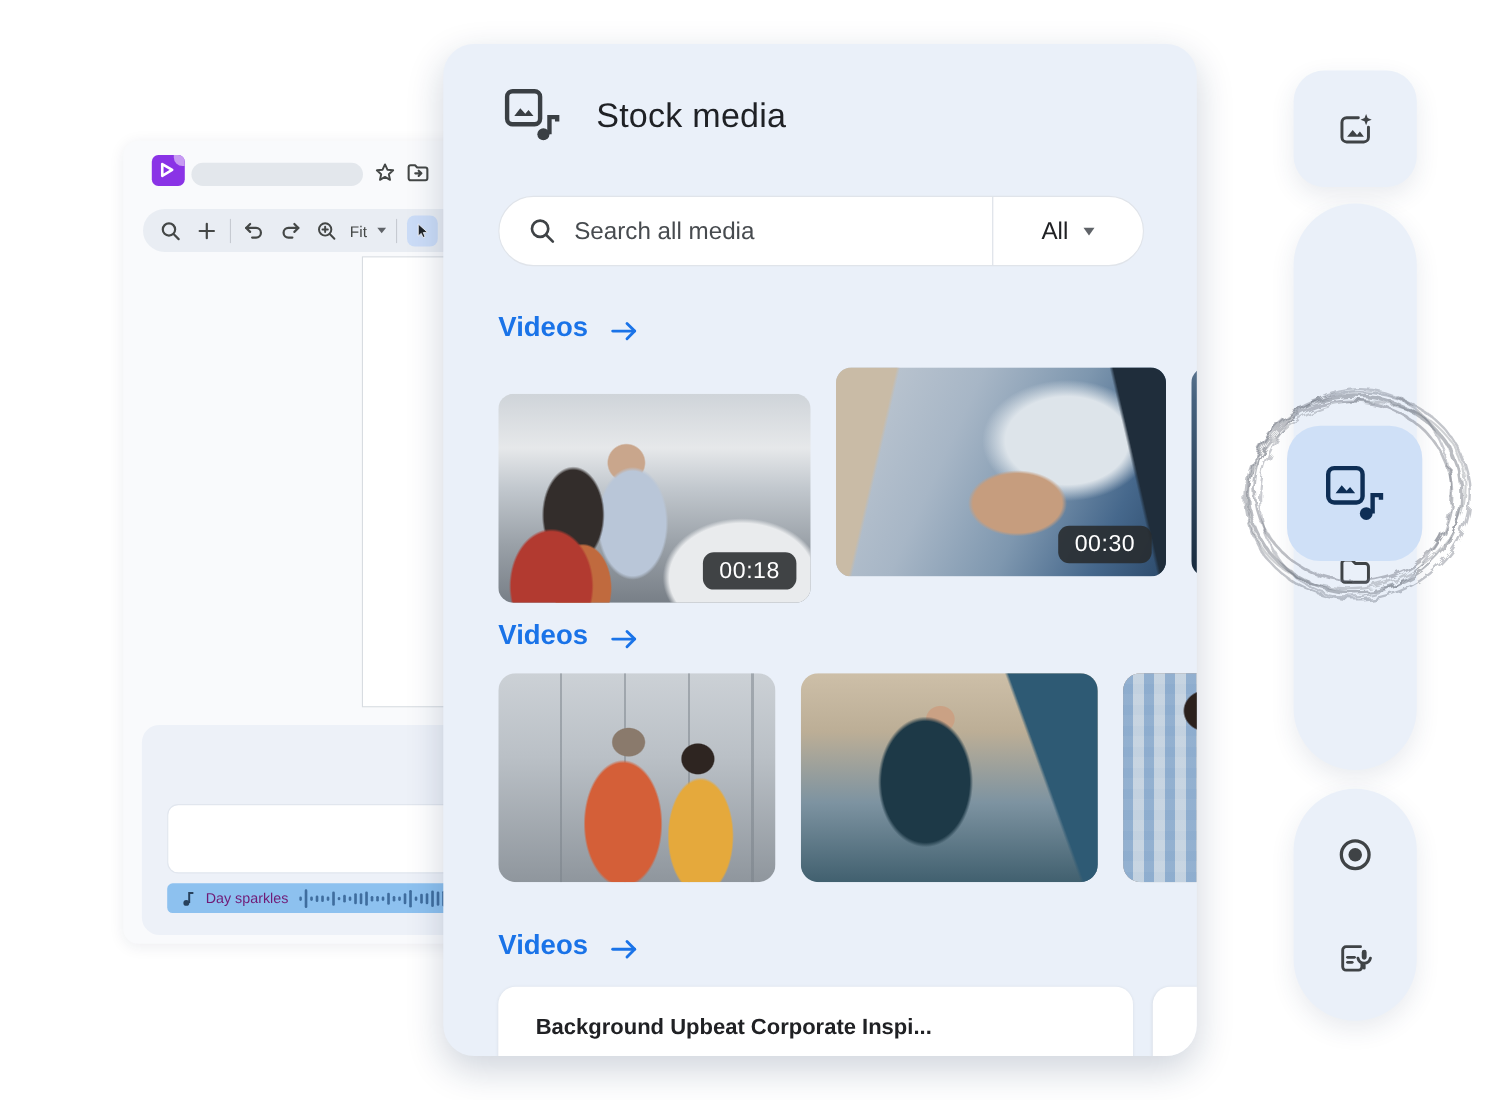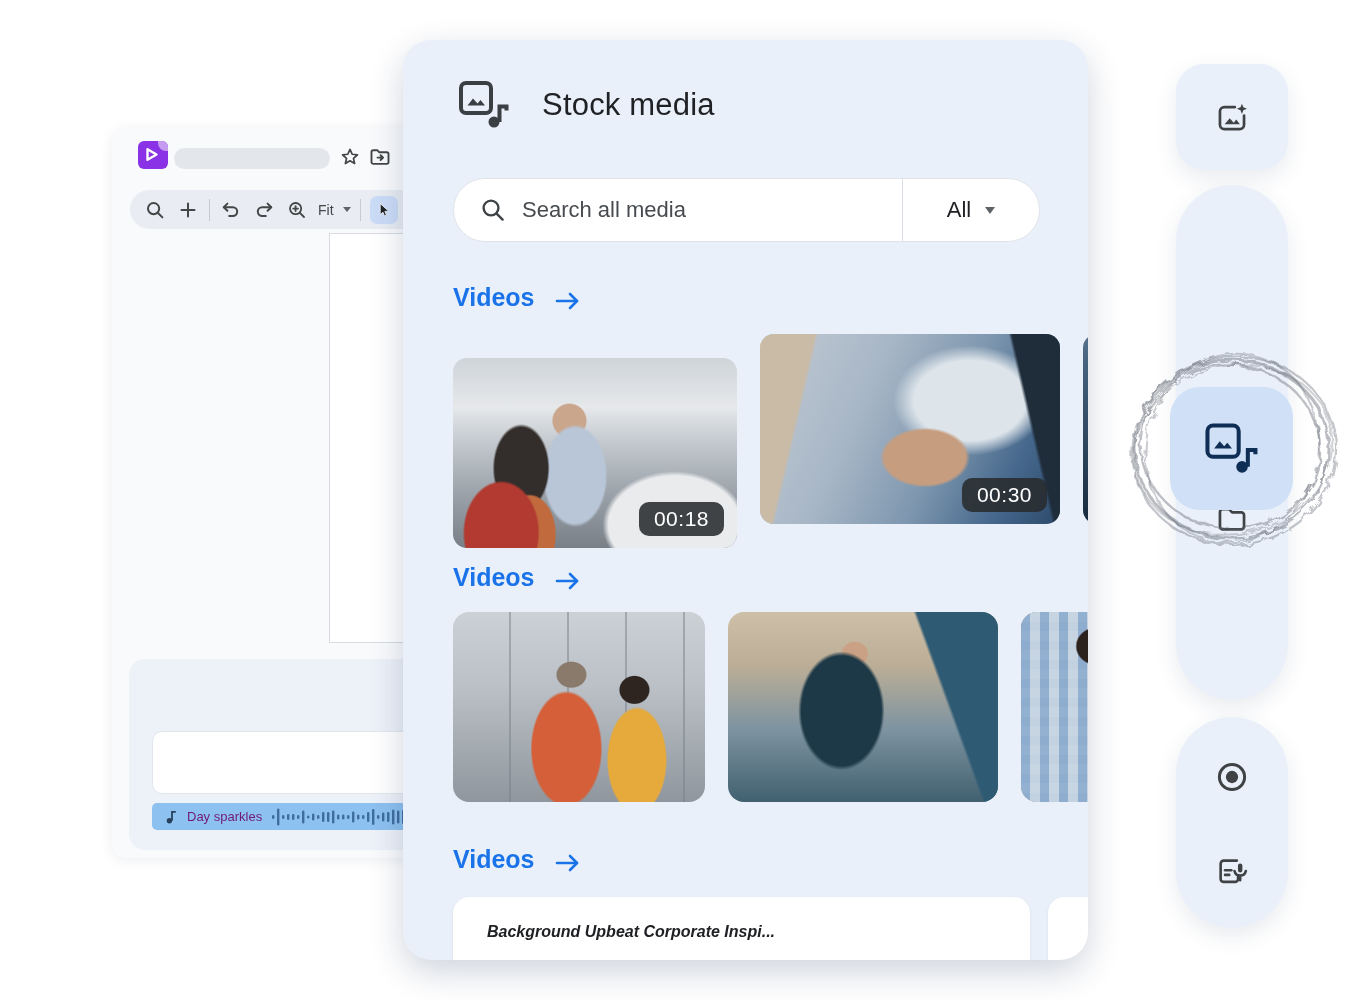--- a/index.html
+++ b/index.html
@@ -45,21 +45,21 @@
   .filter{flex:none;width:136px;height:100%;border-left:1px solid #dadfe6;display:flex;align-items:center;justify-content:center;gap:14px;}
   .filter .v{font-size:22px;color:#202124;}
   .filter .caret{border-left-width:5.5px;border-right-width:5.5px;border-top-width:7px;}
   .section-head{display:flex;align-items:flex-end;gap:19px;color:#1a73e8;font-size:25px;font-weight:bold;cursor:pointer;}
   .row{position:absolute;left:50px;display:flex;}
   .thumb{position:relative;border-radius:14px;overflow:hidden;flex:none;}
   .dur{position:absolute;right:13px;bottom:12px;background:rgba(40,43,46,.88);color:#fff;font-size:21px;
     padding:5px 15px;border-radius:10px;letter-spacing:.5px;}
   .music-card{background:#ffffff;border-radius:16px;box-shadow:0 1px 3px rgba(0,0,0,.08);flex:none;
     padding:26px 0 40px 34px;box-sizing:border-box;}
-  .music-card .t{font-size:16px;font-weight:bold;color:#202124;white-space:nowrap;font-style:italic;}
+  .music-card .t{font-size:20px;font-weight:bold;color:#202124;white-space:nowrap;}
 
   
   .ph{width:100%;height:100%;}
   .ph-v1{background:
     radial-gradient(70px 95px at 17% 92%, #b23a30 0 52%, transparent 55%),
     radial-gradient(46px 70px at 27% 93%, #c06a3e 0 55%, transparent 58%),
     radial-gradient(55px 85px at 24% 58%, #332d2b 0 48%, transparent 52%),
     radial-gradient(60px 95px at 43% 62%, #b9c6d8 0 50%, transparent 54%),
     radial-gradient(34px 34px at 41% 33%, #c9a68c 0 48%, transparent 52%),
     radial-gradient(120px 90px at 78% 88%, #e9ebed 0 55%, transparent 60%),

